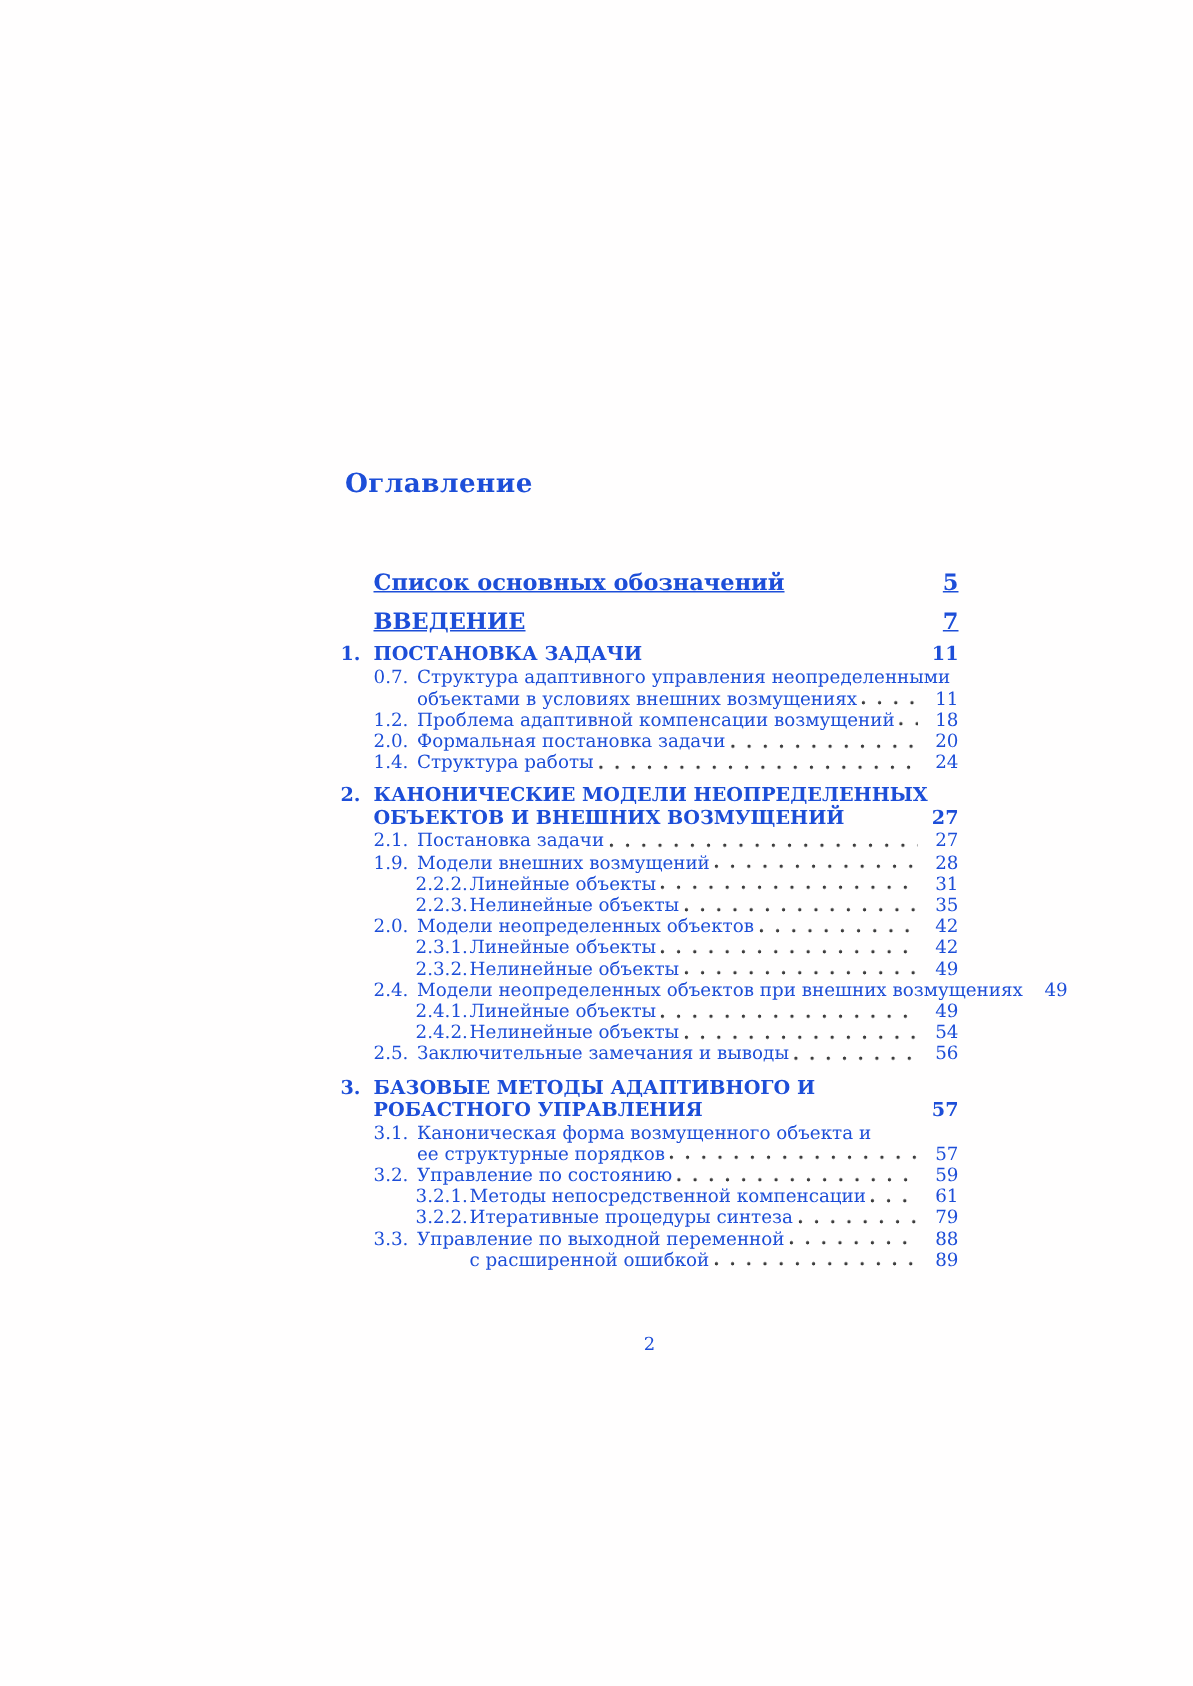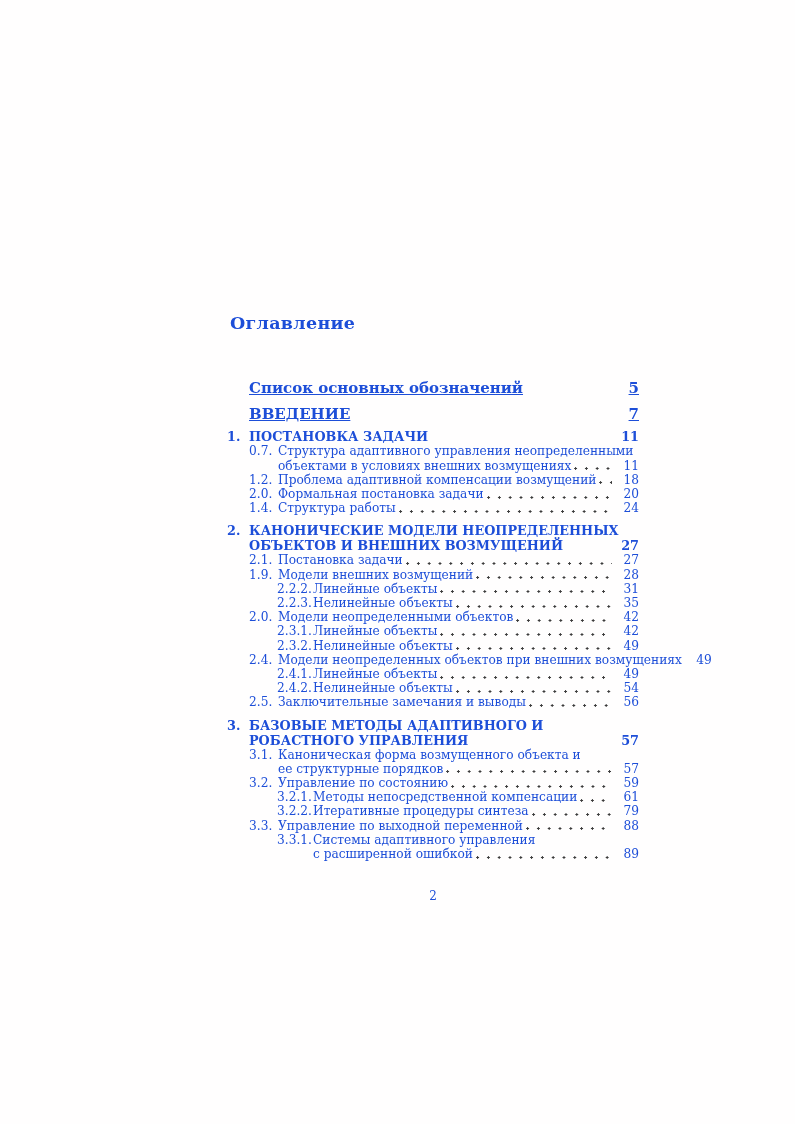--- a/index.html
+++ b/index.html
@@ -177,21 +177,21 @@
         <div class="line">
           <span class="num">2.2.3.</span>
           <span class="text">Нелинейные объекты</span>
           <span class="dots show"></span>
           <span class="pg">35</span>
         </div>
       </div>
       <div class="entry section">
         <div class="line">
           <span class="num">2.0.</span>
-          <span class="text">Модели неопределенными объектов</span>
+          <span class="text">Модели неопределенных объектов</span>
           <span class="dots show"></span>
           <span class="pg">42</span>
         </div>
       </div>
       <div class="entry subsection">
         <div class="line">
           <span class="num">2.3.1.</span>
           <span class="text">Линейные объекты</span>
           <span class="dots show"></span>
           <span class="pg">42</span>
@@ -289,25 +289,20 @@
       </div>
       <div class="entry section">
         <div class="line">
           <span class="num">3.3.</span>
           <span class="text">Управление по выходной переменной</span>
           <span class="dots show"></span>
           <span class="pg">88</span>
         </div>
       </div>
       <div class="entry subsection">
-        <div class="line">
-          <span class="num">3.3.1.</span>
-          <span class="text">Системы адаптивного управления</span>
-          <span class="dots"></span>
-        </div>
         <div class="line">
           <span class="num"></span>
           <span class="text">с расширенной ошибкой</span>
           <span class="dots show"></span>
           <span class="pg">89</span>
         </div>
       </div>
     </div>
   <div class="folio">2</div>
 </div>

